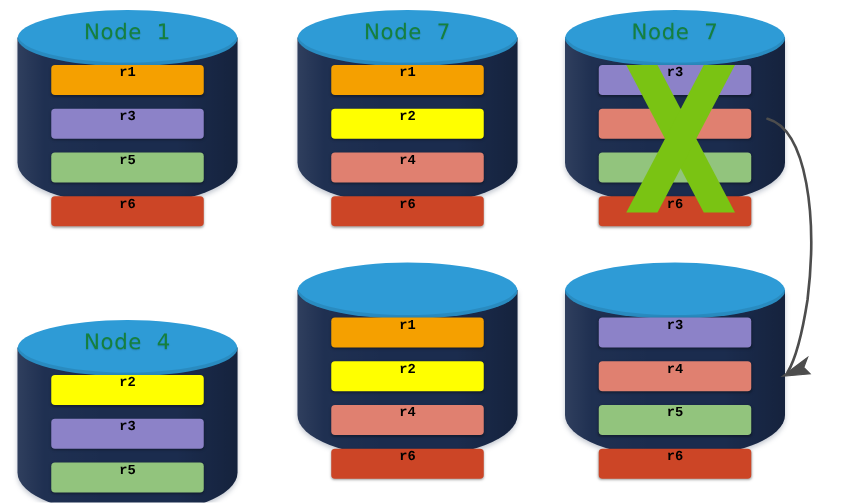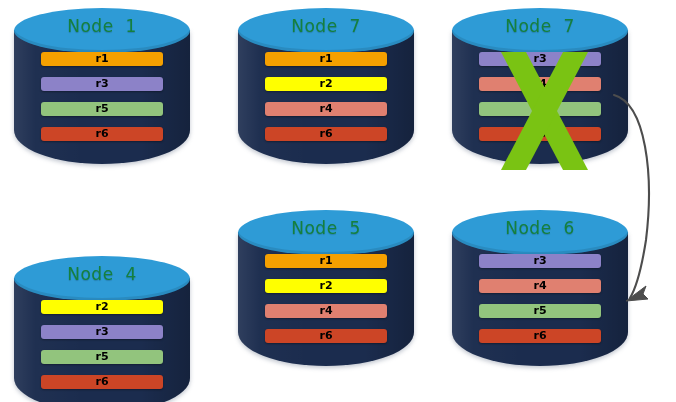--- a/index.html
+++ b/index.html
@@ -62,29 +62,30 @@
   }
 
   
   .bars{
     position:absolute;
     left:27px;top:44px;
     width:122px;
   }
   .bar{
     position:relative;
-    height:14px;
+    height:24px;
     margin-bottom:11px;
     border-radius:3px;
     color:#000000;
     font-size:11px;
     font-weight:bold;
     line-height:14px;
     text-align:center;
     box-shadow:0 1px 2px rgba(0,0,0,.35);
+    font-family:Liberation Mono, monospace;
   }
   .bar:last-child{margin-bottom:0;}
 
   
   .cross{position:absolute;left:0;top:0;width:176px;height:178px;pointer-events:none;}
 
   
   #arrow{position:absolute;left:0;top:0;width:676px;height:402px;pointer-events:none;}
 </style>
 </head>
@@ -137,32 +138,30 @@
       <div class="bars">
         <div class="bar" style="background: rgb(255, 255, 0);">r2</div>
         <div class="bar" style="background: rgb(140, 130, 200);">r3</div>
         <div class="bar" style="background: rgb(146, 196, 125);">r5</div>
         <div class="bar" style="background: rgb(204, 69, 38);">r6</div>
       </div>
     </div>
     <div class="node" style="left: 238px; top: 210px;">
       <div class="cyl-body"></div>
       <div class="cyl-top"></div>
-      <div class="node-title">Node  5</div>
       <div class="bars">
         <div class="bar" style="background: rgb(245, 160, 0);">r1</div>
         <div class="bar" style="background: rgb(255, 255, 0);">r2</div>
         <div class="bar" style="background: rgb(224, 128, 112);">r4</div>
         <div class="bar" style="background: rgb(204, 69, 38);">r6</div>
       </div>
     </div>
     <div class="node" style="left: 452px; top: 210px;">
       <div class="cyl-body"></div>
       <div class="cyl-top"></div>
-      <div class="node-title">Node  6</div>
       <div class="bars">
         <div class="bar" style="background: rgb(140, 130, 200);">r3</div>
         <div class="bar" style="background: rgb(224, 128, 112);">r4</div>
         <div class="bar" style="background: rgb(146, 196, 125);">r5</div>
         <div class="bar" style="background: rgb(204, 69, 38);">r6</div>
       </div>
     </div>
   </div>
 
 <svg id="arrow" viewBox="0 0 676 402" xmlns="http://www.w3.org/2000/svg">

